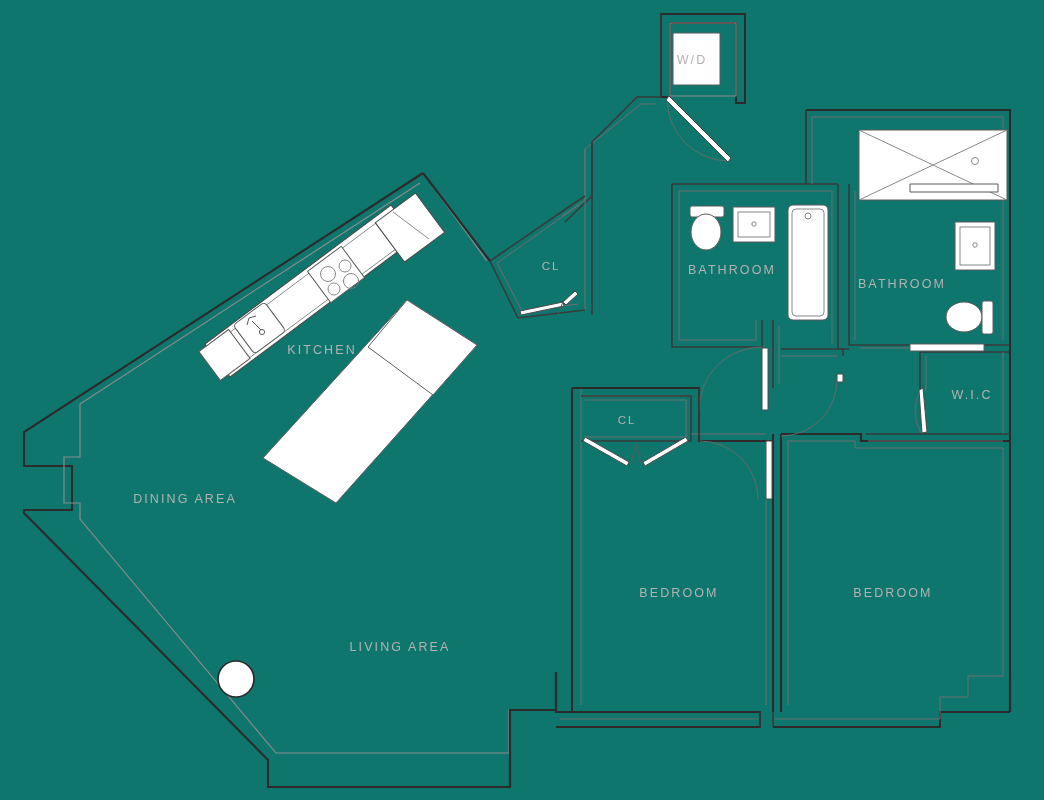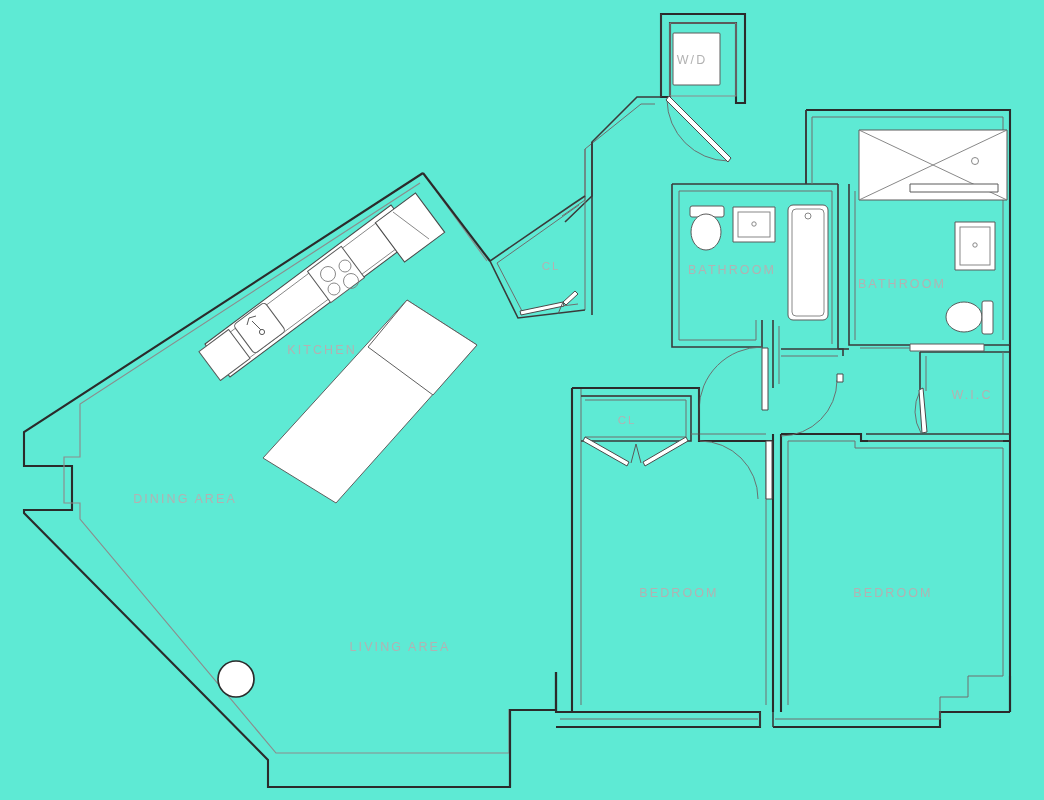--- a/index.html
+++ b/index.html
@@ -11,21 +11,21 @@
   body {
     width: 1044px;
     height: 800px;
     overflow: hidden;
     font-family: "Liberation Sans", sans-serif;
   }
   #plan-root {
     position: relative;
     width: 1044px;
     height: 800px;
-    background: #5eead4;
+    background: #0f766e;
   }
   svg#floorplan {
     display: block;
     width: 1044px;
     height: 800px;
   }
   .wall-outer {
     fill: none;
     stroke: #2b2b2b;
     stroke-width: 2.1;

